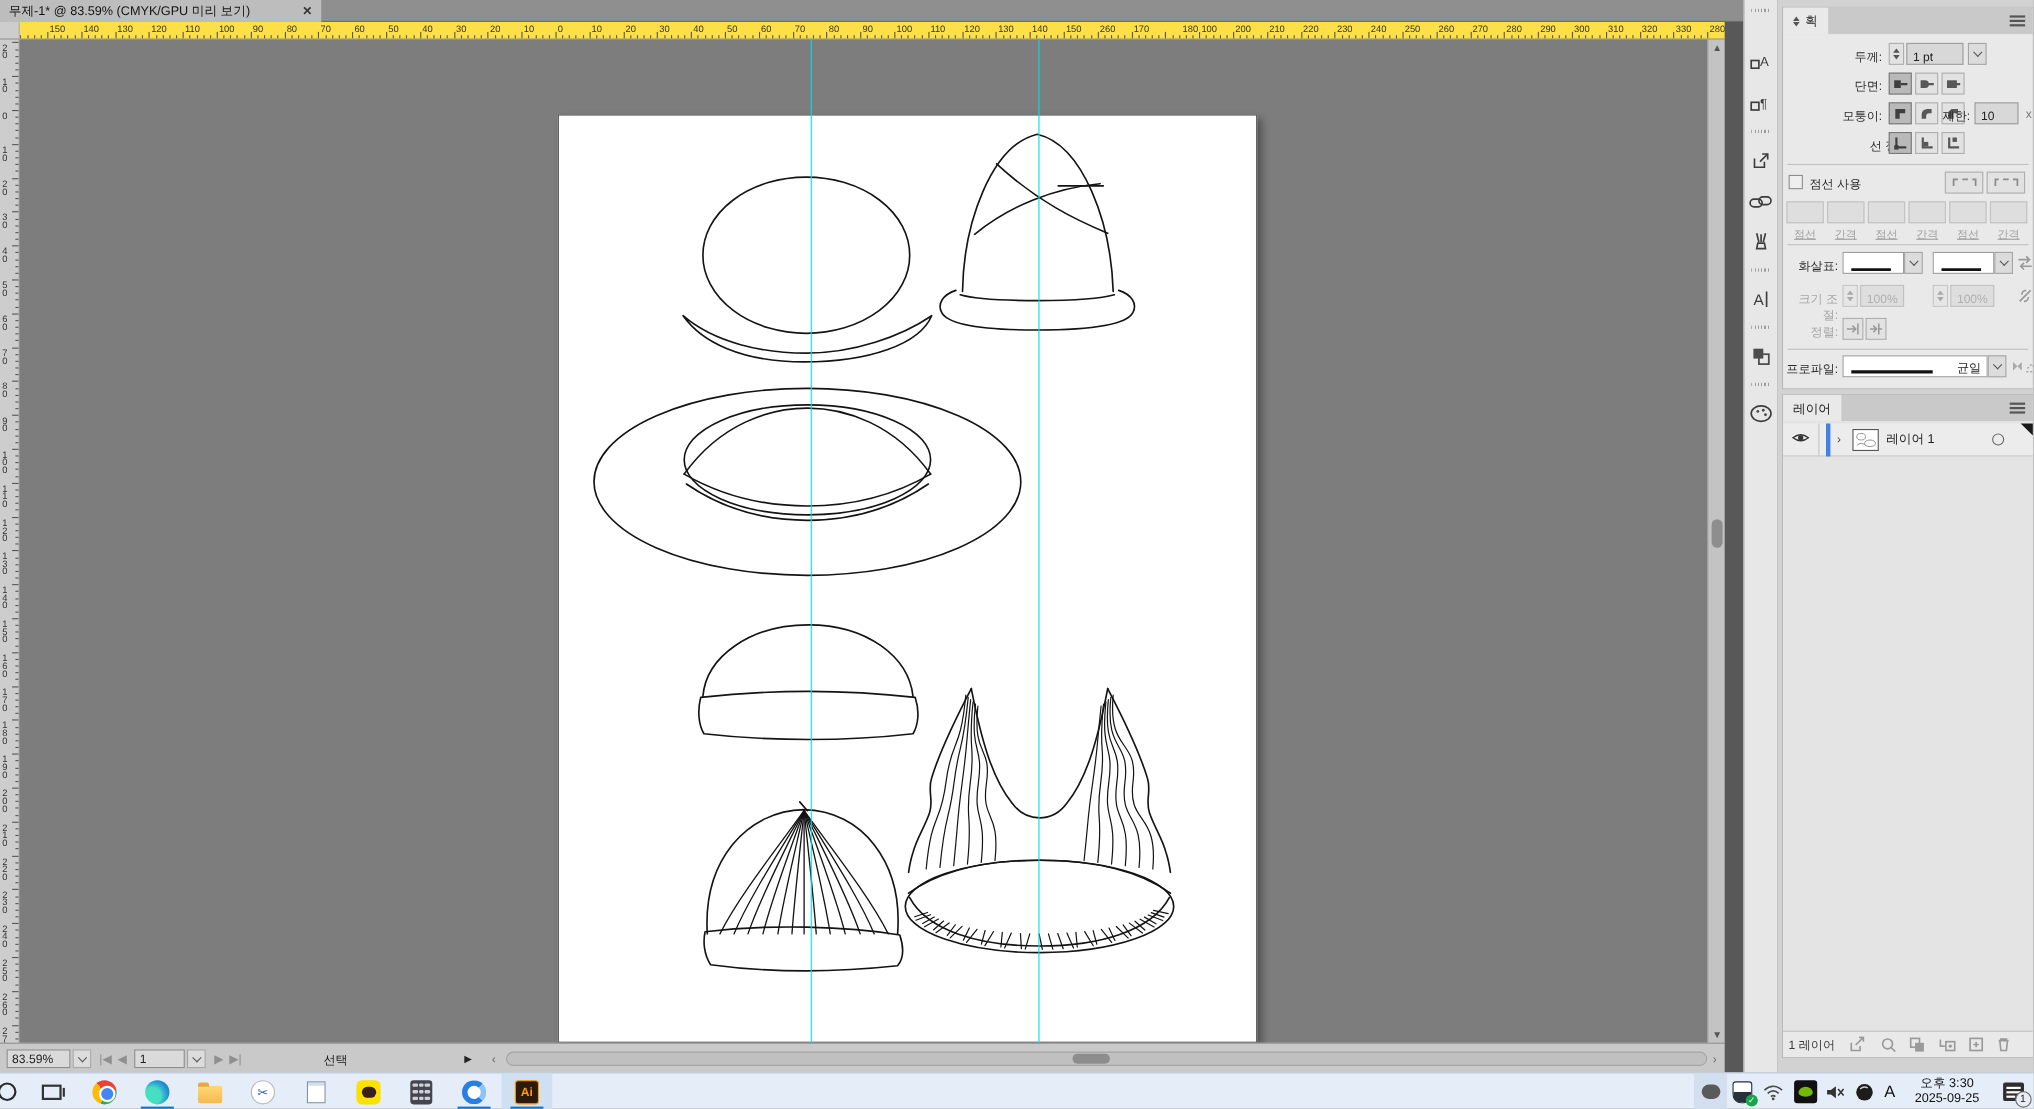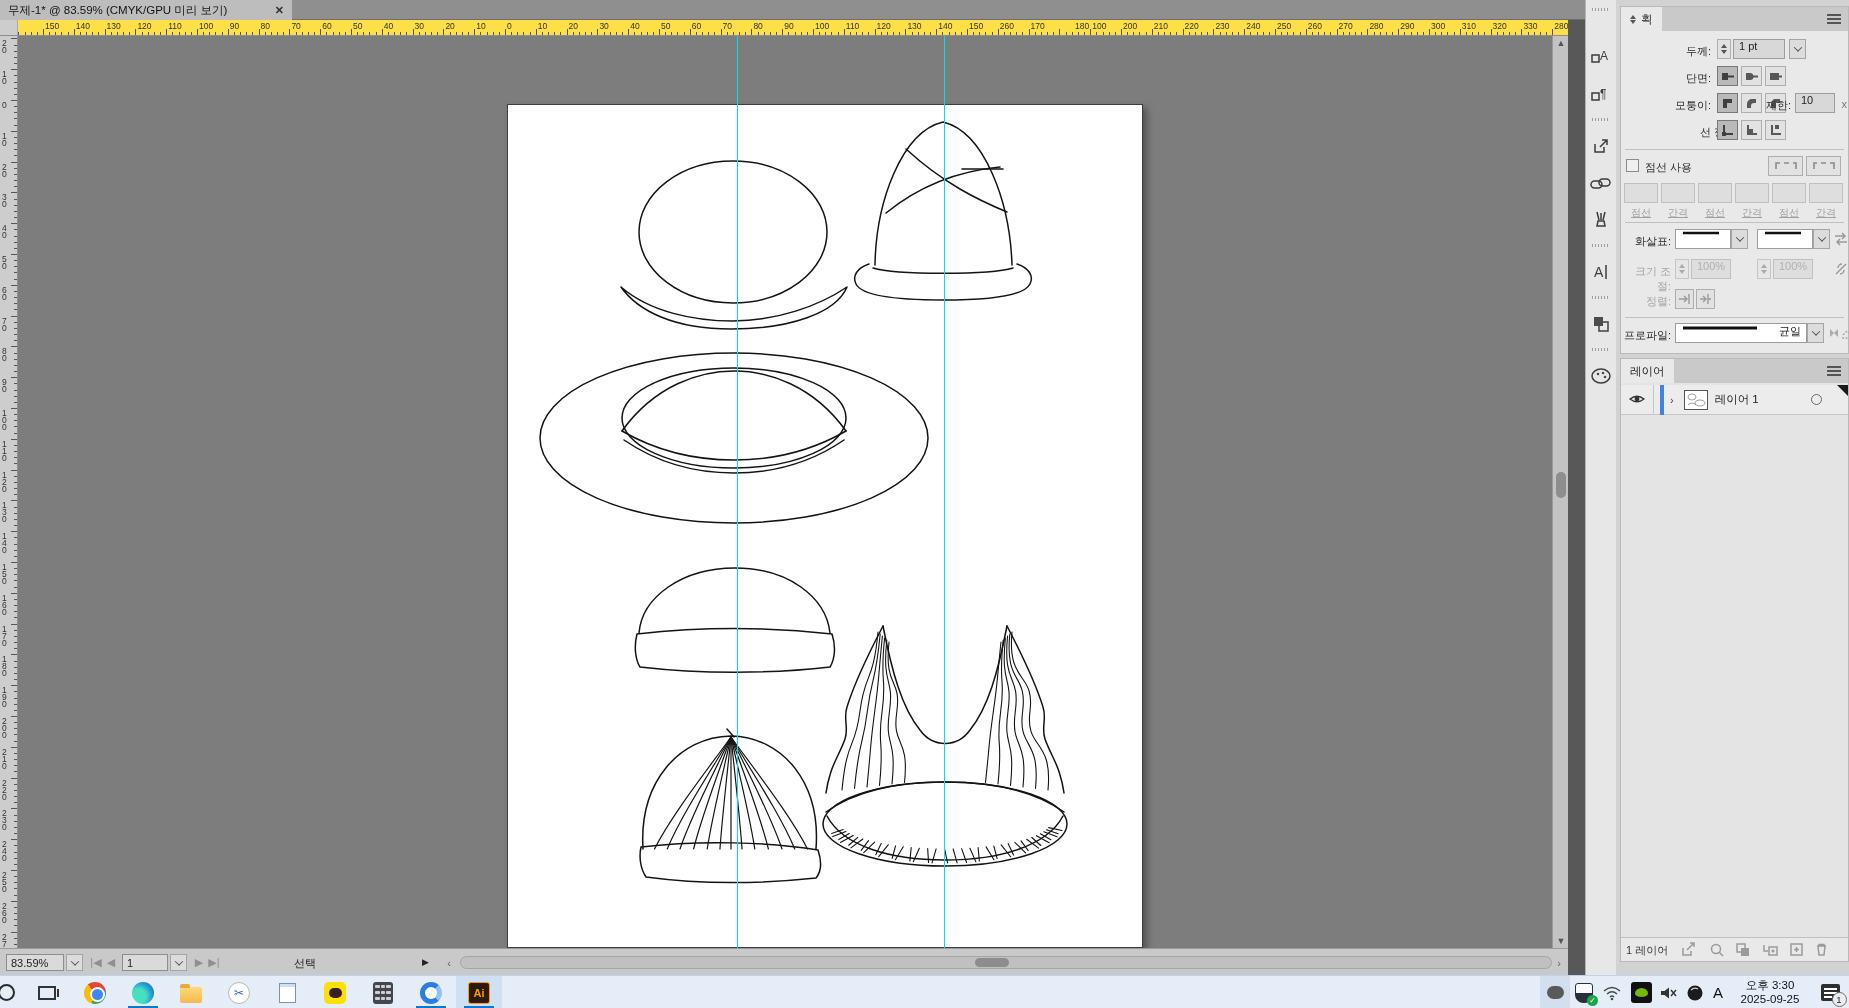--- a/index.html
+++ b/index.html
@@ -40,21 +40,21 @@
   .tsdots{position:absolute;left:6px;width:18px;height:3px;background-image:repeating-linear-gradient(90deg,#9e9e9e 0 1px,transparent 1px 3px);}
   
   .rightcol{left:1616px;top:0;width:233px;height:975px;background:#d2d2d2;}
   .panel{position:absolute;left:4px;width:229px;background:#e9e9e9;border:1px solid #b9b9b9;}
   .tabrow{position:absolute;left:0;top:0;right:0;height:24px;background:#c9c9c9;}
   .tab{position:absolute;left:0;top:0;height:24px;background:#e9e9e9;display:flex;align-items:center;gap:5px;padding:0 9px;font-size:11.5px;color:#1c1c1c;}
   .menuicon{position:absolute;right:7px;top:7px;width:14px;height:10px;border-top:2px solid #555;border-bottom:2px solid #555;}
   .menuicon::after{content:"";display:block;height:2px;background:#555;margin-top:2px;}
   .plabel{position:absolute;font-size:11px;color:#2a2a2a;text-align:right;}
   .plabel.dis{color:#a6a6a6;}
-  .fld{position:absolute;height:20px;background:#d8d8d8;border:1px solid #9d9d9d;font-size:11px;color:#222;display:flex;align-items:flex-start;padding:0 5px;}
+  .fld{position:absolute;height:20px;background:#d8d8d8;border:1px solid #9d9d9d;font-size:11px;color:#222;display:flex;align-items:flex-end;padding:0 5px;}
   .fld.dis{color:#b0b0b0;background:#dedede;border-color:#c0c0c0;}
   .fldw{background:#fff;}
   .ibtn{position:absolute;width:21px;height:20px;background:#e2e2e2;border:1px solid #aeaeae;display:flex;align-items:center;justify-content:center;}
   .ibtn.sel{background:#b9b9b9;border-color:#787878;}
   .chvbtn{position:absolute;width:17px;height:20px;background:#dcdcdc;border:1px solid #a5a5a5;display:flex;align-items:center;justify-content:center;}
   .chv{display:inline-block;width:6px;height:6px;border-right:1.6px solid #555;border-bottom:1.6px solid #555;transform:rotate(45deg) translate(-1px,-1px);}
   .stp{position:absolute;width:14px;height:20px;display:flex;flex-direction:column;align-items:center;justify-content:center;gap:2px;background:#e2e2e2;border:1px solid #aeaeae;}
   .stp.dis{background:#e6e6e6;border-color:#c6c6c6;}
   .tup{width:0;height:0;border-left:3px solid transparent;border-right:3px solid transparent;border-bottom:4px solid #555;}
   .tdn{width:0;height:0;border-left:3px solid transparent;border-right:3px solid transparent;border-top:4px solid #555;}

